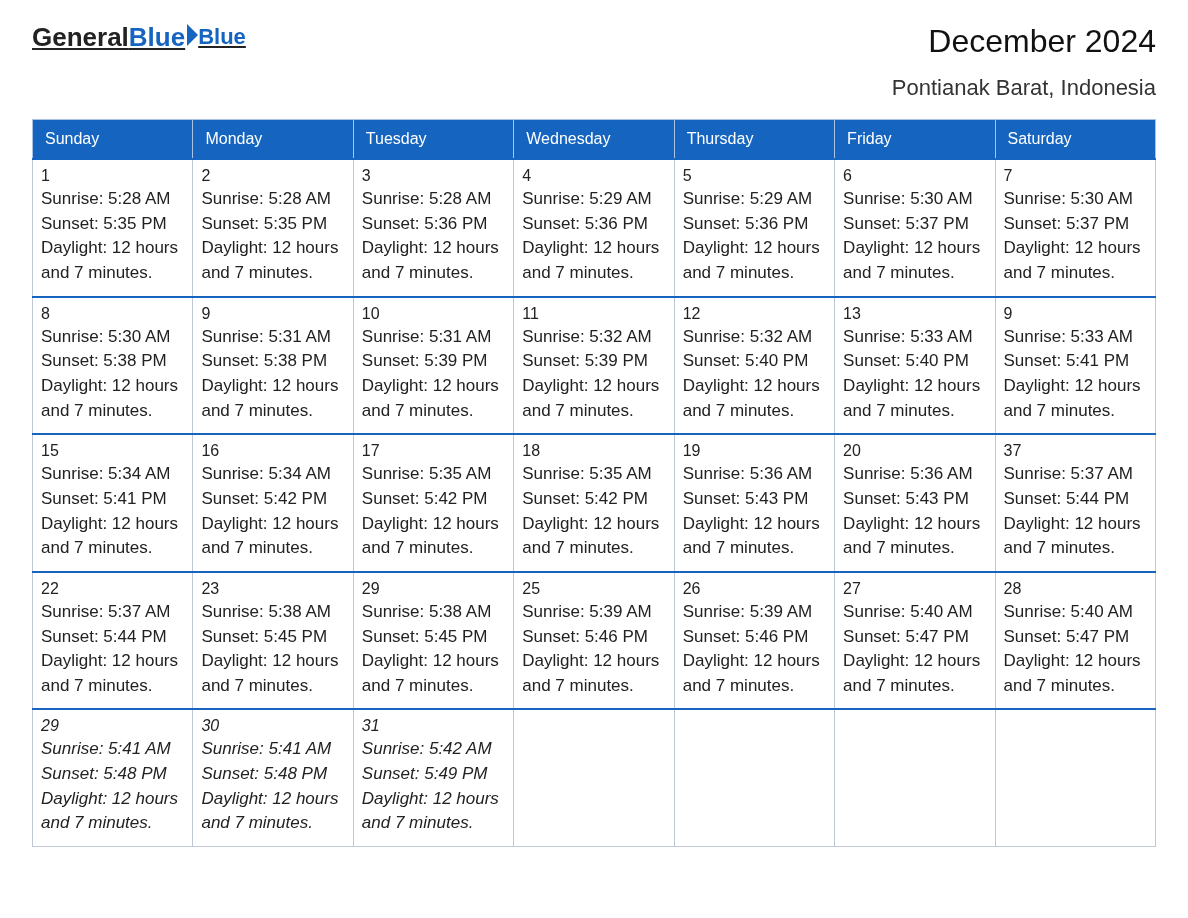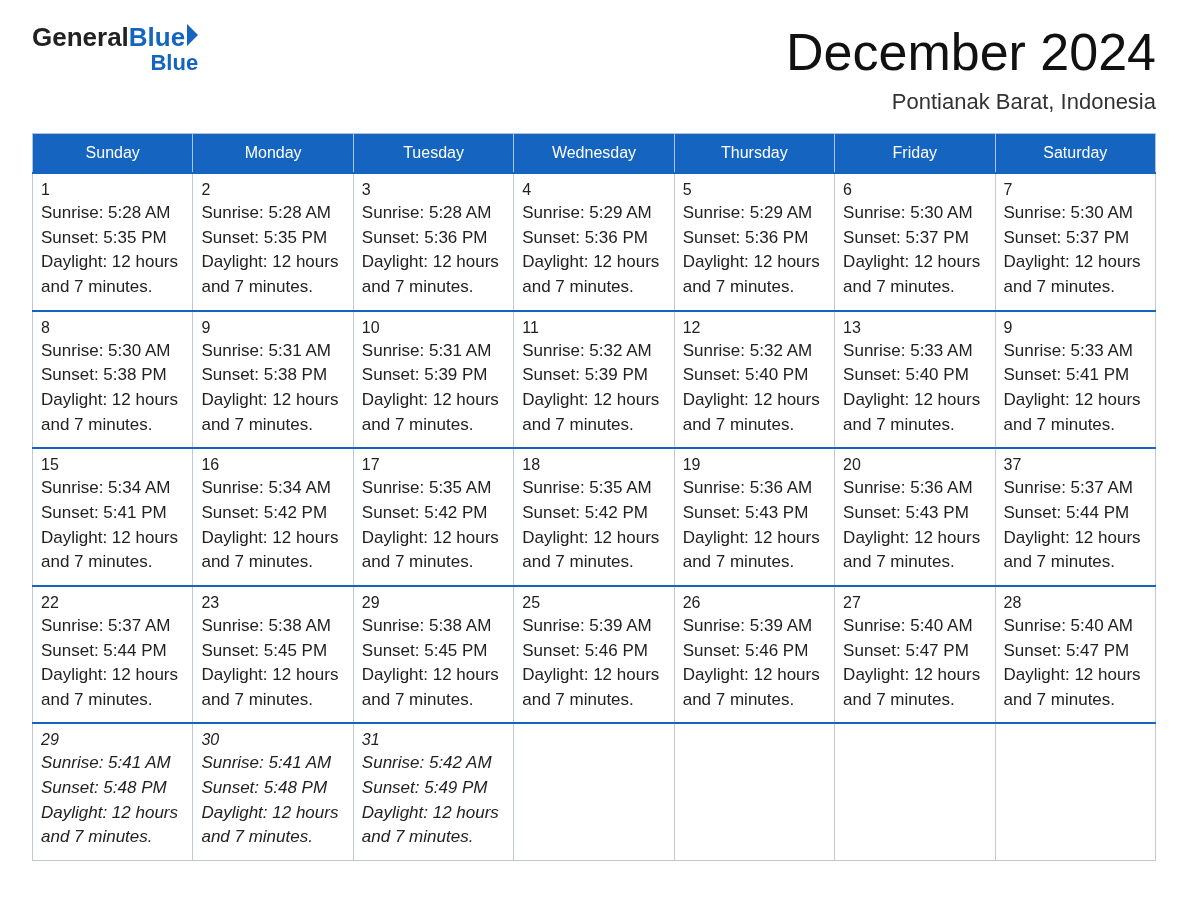--- a/index.html
+++ b/index.html
@@ -12,22 +12,23 @@
       min-height: 918px;
     }
     .header {
       display: flex;
       justify-content: space-between;
       align-items: flex-start;
       margin-bottom: 18px;
     }
     .logo {
       display: flex;
-      flex-direction: column;
-      align-items: flex-end;
+      flex-direction: row;
+      align-items: flex-start;
+      text-decoration: underline;
     }
     .logo-text {
       display: flex;
       align-items: center;
       font-size: 26px;
       font-weight: bold;
       color: #222;
       line-height: 1;
     }
     .logo-blue {
@@ -47,42 +48,42 @@
       color: #1565c0;
       font-size: 22px;
       font-weight: bold;
       margin-top: 0px;
       margin-left: 0px;
     }
     .title-block {
       text-align: right;
     }
     .main-title {
-      font-size: 52px;
+      font-size: 32px;
       font-weight: normal;
       color: #111;
       line-height: 1.1;
     }
     .subtitle {
       font-size: 22px;
       color: #333;
-      margin-top: 8px;
+      margin-top: 16px;
     }
     table {
       width: 100%;
       border-collapse: collapse;
       table-layout: fixed;
     }
     thead tr th {
       background: #1565c0;
       color: #fff;
-      padding: 10px 20px;
+      padding: 10px 12px;
       font-size: 16px;
       font-weight: normal;
-      text-align: center;
+      text-align: left;
       border: 1px solid #aac4e8;
     }
     tbody tr td {
       vertical-align: top;
       padding: 7px 8px 10px 8px;
       font-size: 13px;
       color: #222;
       border-left: 1px solid #c0c8d8;
       border-right: 1px solid #c0c8d8;
       min-height: 90px;

